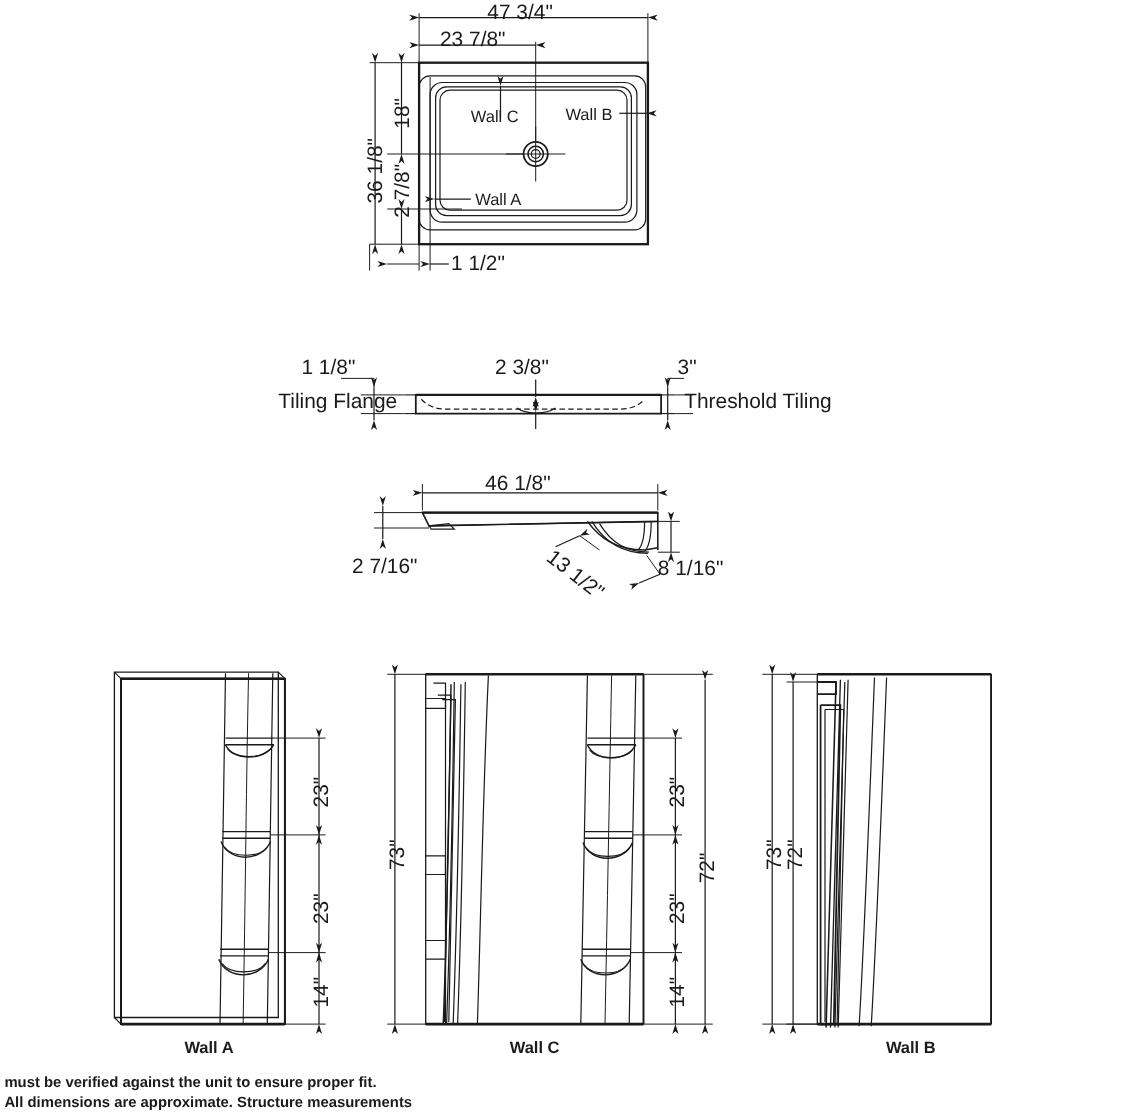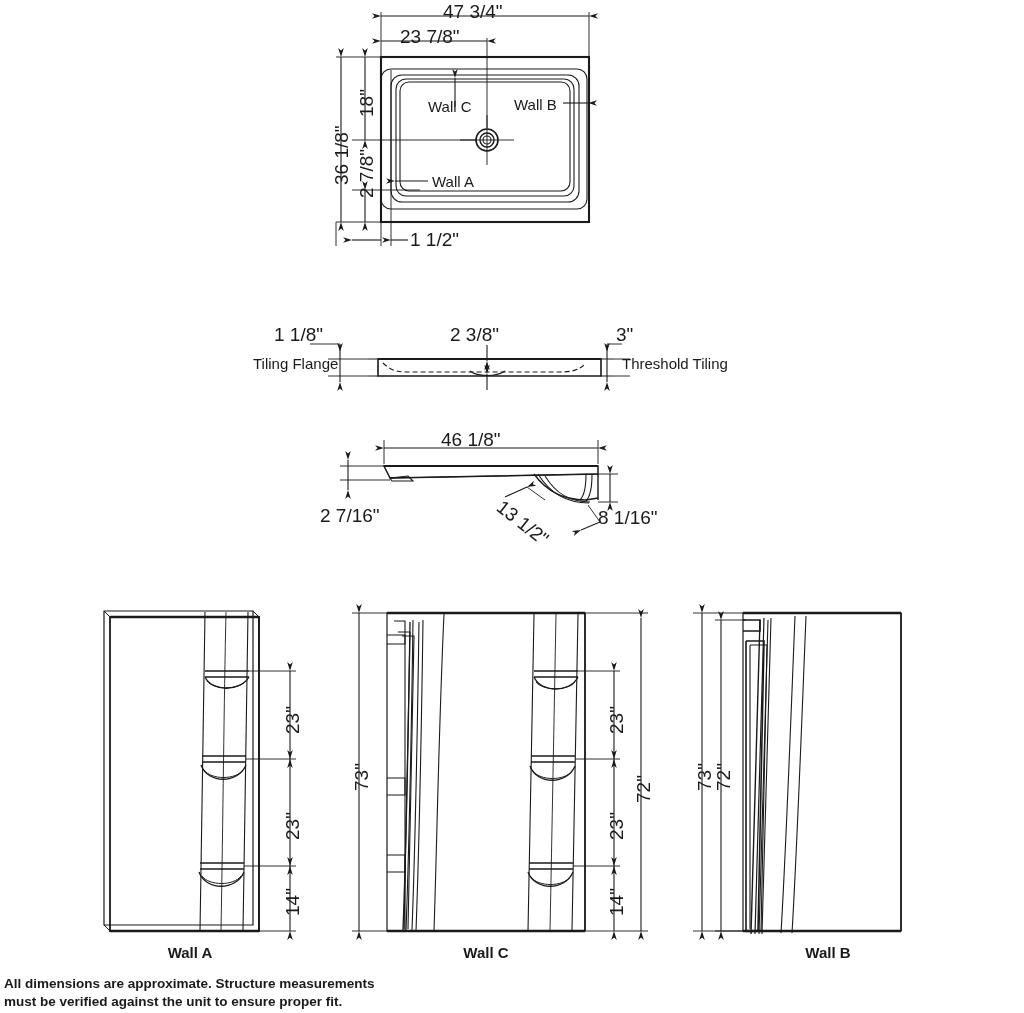--- a/index.html
+++ b/index.html
@@ -31,21 +31,21 @@
     font-family: "Liberation Sans", sans-serif;
     font-size: 19px;
     font-weight: 400;
     color: #1a1a1a;
     white-space: nowrap;
     line-height: 1;
   }
   .callout {
     position: absolute;
     font-family: "Liberation Sans", sans-serif;
-    font-size: 15px;
+    font-size: 19px;
     color: #1a1a1a;
     white-space: nowrap;
     line-height: 1;
   }
   .rot90 {
     transform-origin: 0 0;
     transform: rotate(-90deg);
   }
   .rot-diag {
     transform-origin: 0 0;
@@ -390,17 +390,17 @@
   <div class="dim-text rot90" style="left:607px; top:916px;">14"</div>
 
   <div class="dim-text rot90" style="left:695px; top:791px;">73"</div>
   <div class="dim-text rot90" style="left:714px; top:791px;">72"</div>
 
   <div class="wall-label" style="left:120px; top:944px; width:140px;">Wall A</div>
   <div class="wall-label" style="left:416px; top:944px; width:140px;">Wall C</div>
   <div class="wall-label" style="left:758px; top:944px; width:140px;">Wall B</div>
 
   <div id="disclaimer">
+    <div>must be verified against the unit to ensure proper fit.</div>
     <div>All dimensions are approximate. Structure measurements</div>
-    <div>must be verified against the unit to ensure proper fit.</div>
   </div>
 
 </div>
 
 </body></html>

